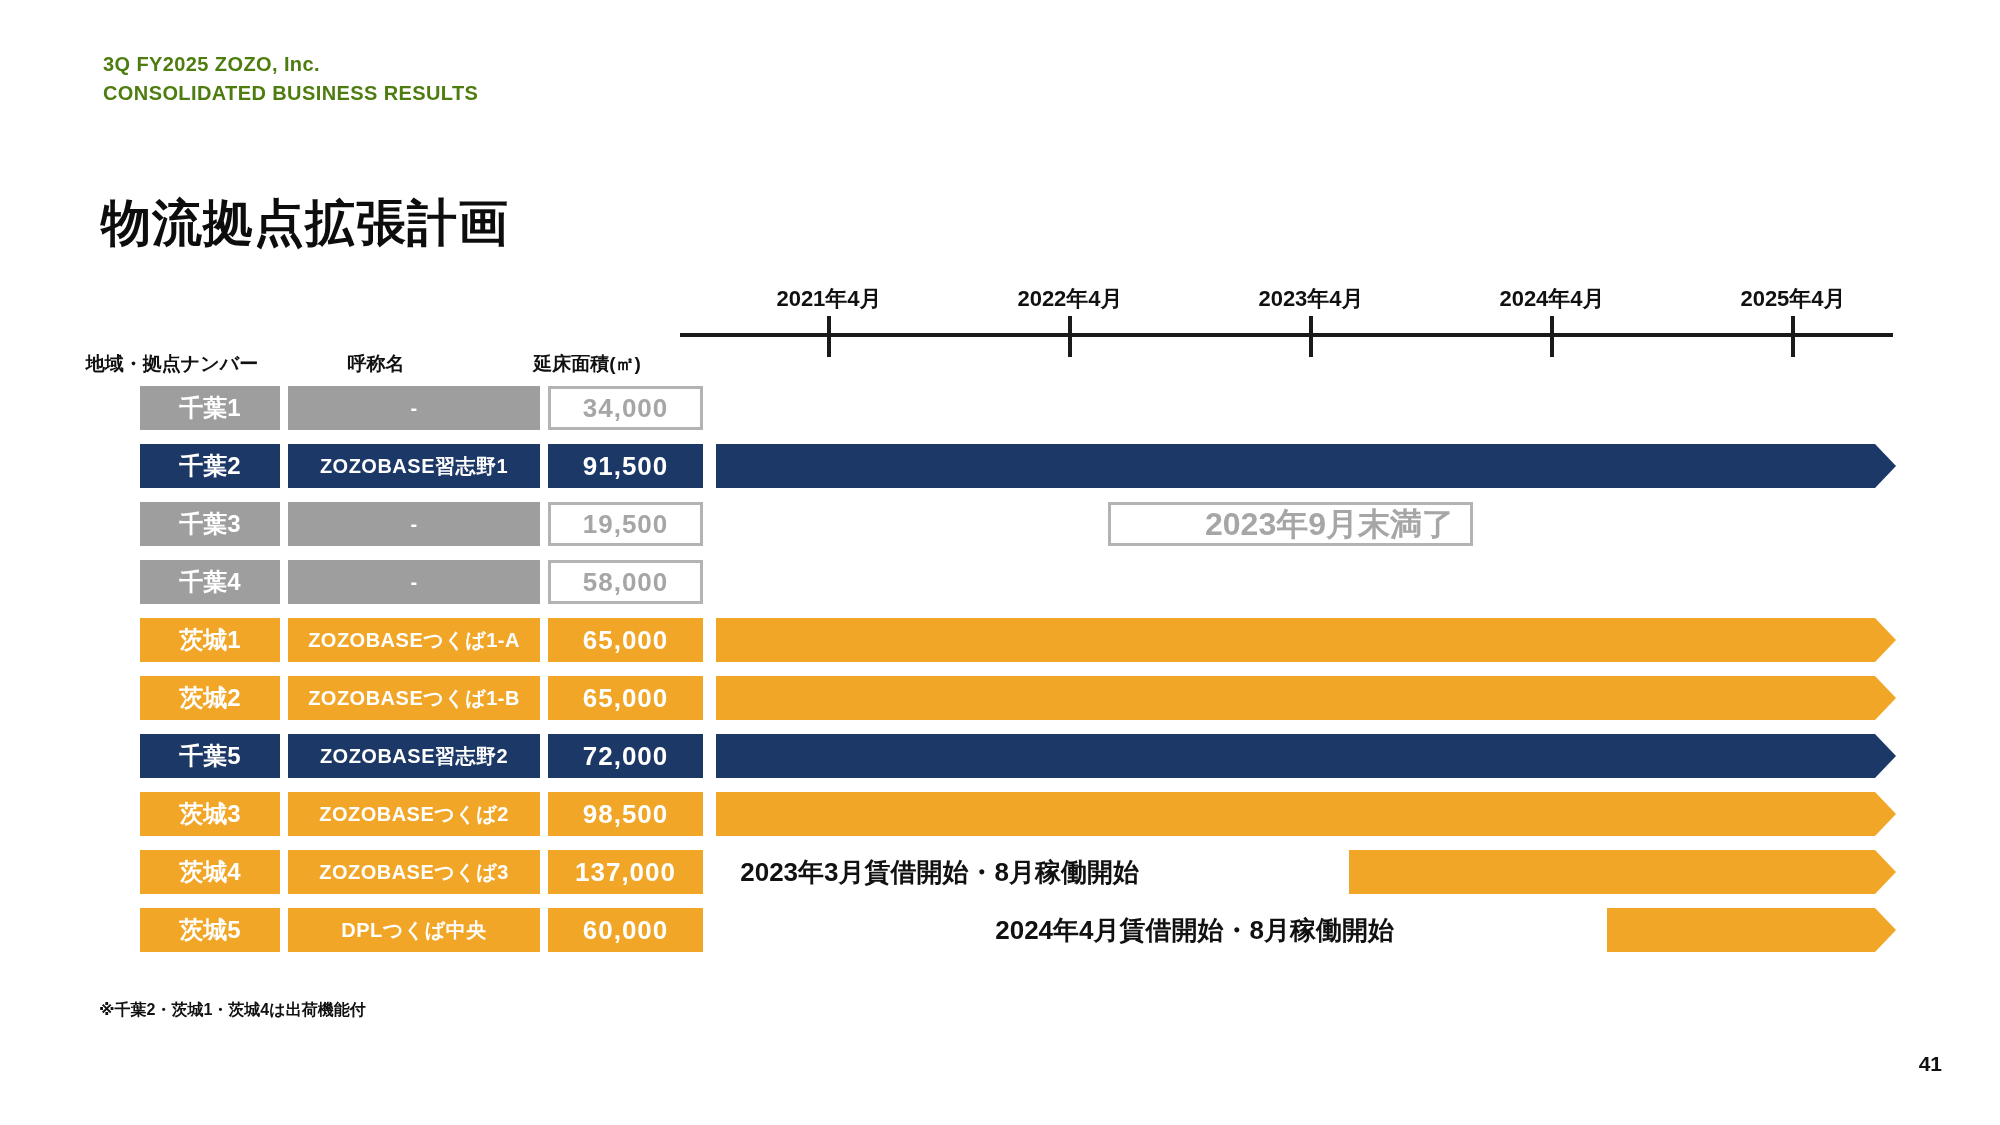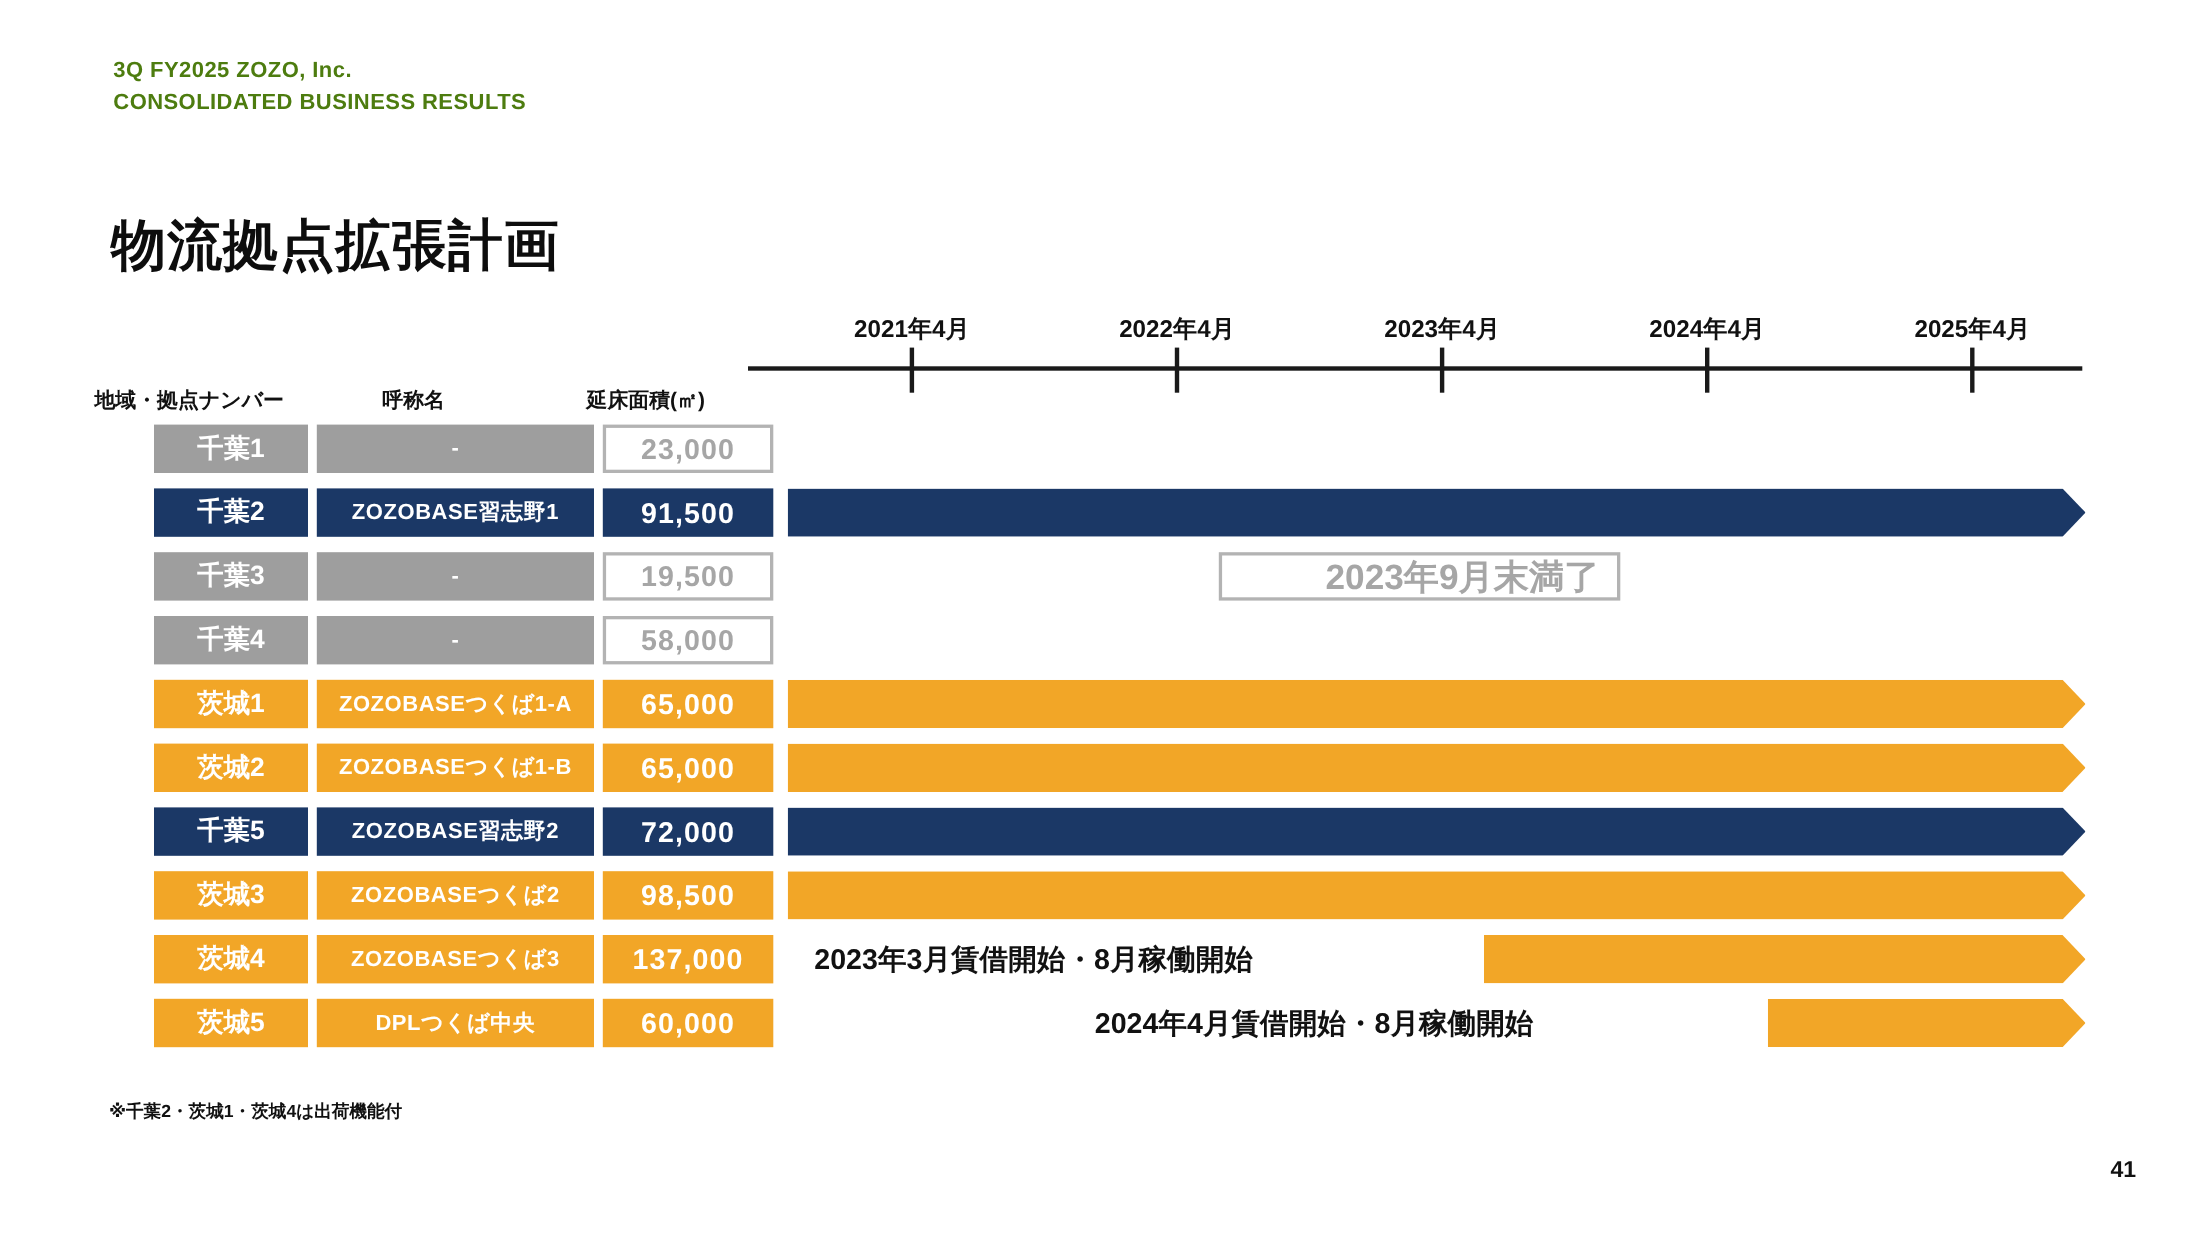--- a/index.html
+++ b/index.html
@@ -80,21 +80,21 @@
 <div class="abs tick-label" style="left:1452px">2024年4月</div>
 <div class="abs tick-label" style="left:1693px">2025年4月</div>
 
 <div class="abs col-header" style="left:42px;width:260px">地域・拠点ナンバー</div>
 <div class="abs col-header" style="left:276px;width:200px">呼称名</div>
 <div class="abs col-header" style="left:487px;width:200px">延床面積(㎡)</div>
 
 <div class="row" style="top:386px">
   <div class="cell cell-region gray">千葉1</div>
   <div class="cell cell-name gray">-</div>
-  <div class="cell cell-area outline-cell">23,000</div>
+  <div class="cell cell-area outline-cell">34,000</div>
 </div>
 
 <div class="row" style="top:444px">
   <div class="cell cell-region navy">千葉2</div>
   <div class="cell cell-name navy">ZOZOBASE習志野1</div>
   <div class="cell cell-area navy">91,500</div>
   <div class="bar navy" style="left:678px;width:1180px"></div>
 </div>
 
 <div class="row" style="top:502px">

